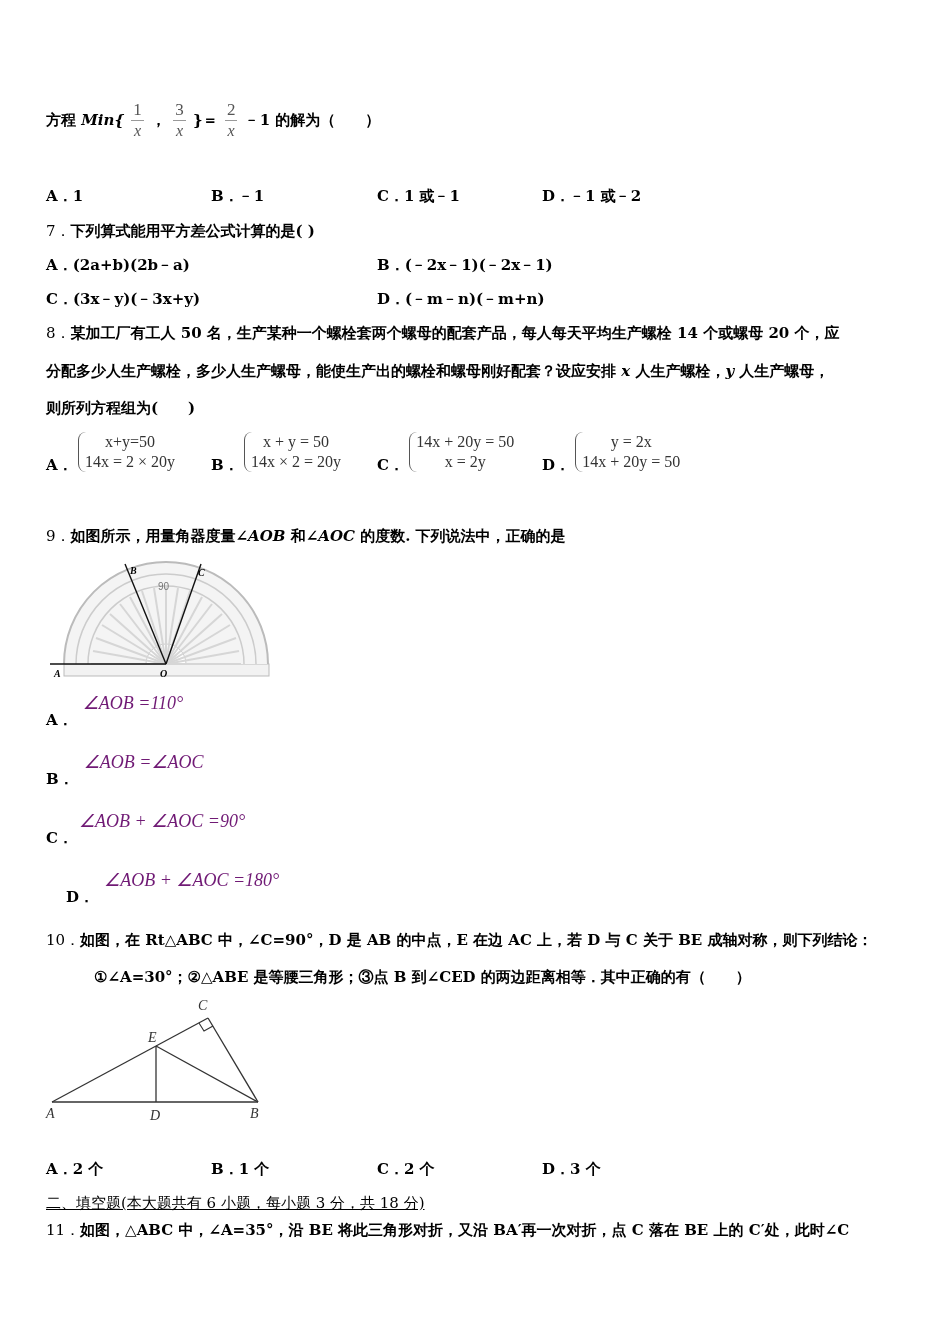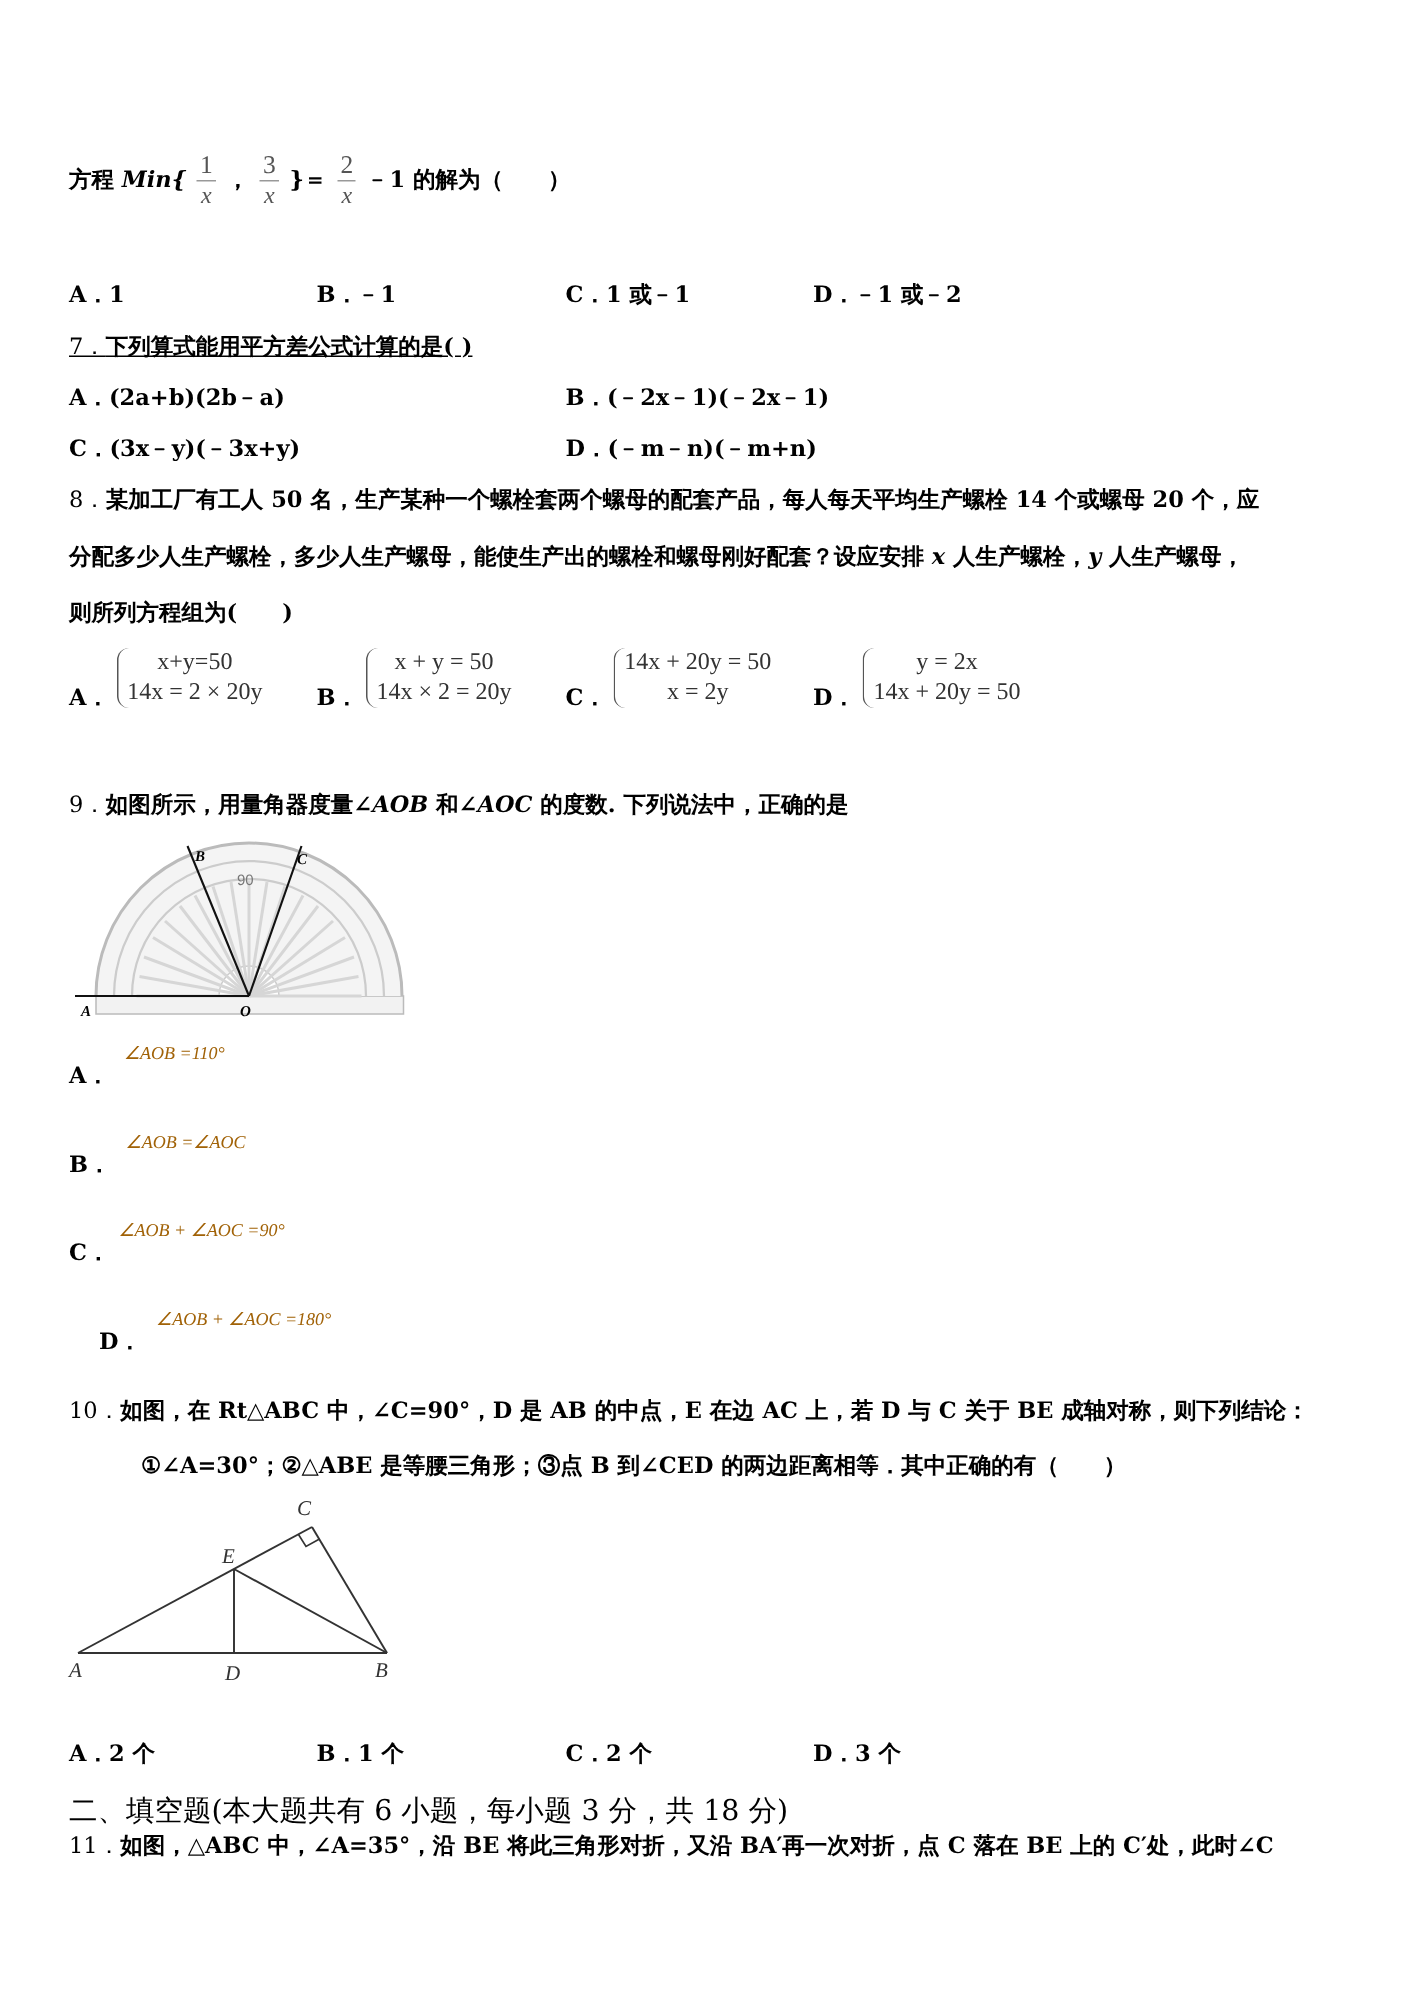--- a/index.html
+++ b/index.html
@@ -11,22 +11,22 @@
   .it { font-style:italic; }
   .frac { display:inline-block; vertical-align:middle; text-align:center; font-weight:normal;
           color:#555; font-family:"Liberation Serif",serif; margin:0 2px; }
   .frac .n { display:block; font-size:17px; line-height:20px; padding:0 2px; border-bottom:1px solid #999; }
   .frac .d { display:block; font-size:16px; line-height:20px; font-style:italic; }
   .opt { font-size:15px; font-weight:bold; white-space:nowrap; }
   .sys { display:inline-block; vertical-align:middle; font-weight:normal; font-family:"Liberation Serif",serif;
          font-size:16px; color:#333; line-height:20px; border-left:1px solid #555; border-radius:8px 0 0 8px;
          padding-left:6px; }
   .sys span { display:block; text-align:center; }
-  .mathopt { font-family:"Liberation Serif",serif; font-weight:normal; font-style:italic; font-size:12px; color:#a16207; }
-  .section { font-size:19px; font-weight:normal; }
+  .mathopt { font-family:"Liberation Serif",serif; font-weight:normal; font-style:italic; font-size:18px; color:#701a75; }
+  .section { font-size:15px; font-weight:normal;text-decoration:underline; }
 </style>
 </head>
 <body>
 
 <div class="abs line" style="left:46px;top:100px;">
   <span>方程</span>
   <span class="it">Min{</span>
   <span class="frac">
     <span class="n">1</span>
     <span class="d">x</span>
@@ -42,21 +42,21 @@
     <span class="d">x</span>
   </span>
   <span>﹣1 的解为（　　）</span>
 </div>
 
 <div class="abs opt" style="left:46px;top:187px;"><span>A．</span><span>1</span></div>
 <div class="abs opt" style="left:211px;top:187px;"><span>B．</span><span>﹣1</span></div>
 <div class="abs opt" style="left:377px;top:187px;"><span>C．</span><span>1 或﹣1</span></div>
 <div class="abs opt" style="left:542px;top:187px;"><span>D．</span><span>﹣1 或﹣2</span></div>
 
-<div class="abs line" style="left:46px;top:221px;text-decoration:underline;">
+<div class="abs line" style="left:46px;top:221px;">
   <span class="num">7．</span><span>下列算式能用平方差公式计算的是(   )</span>
 </div>
 <div class="abs opt" style="left:46px;top:256px;"><span>A．</span><span>(2a+b)(2b﹣a)</span></div>
 <div class="abs opt" style="left:377px;top:256px;"><span>B．</span><span>(﹣2x﹣1)(﹣2x﹣1)</span></div>
 <div class="abs opt" style="left:46px;top:290px;"><span>C．</span><span>(3x﹣y)(﹣3x+y)</span></div>
 <div class="abs opt" style="left:377px;top:290px;"><span>D．</span><span>(﹣m﹣n)(﹣m+n)</span></div>
 
 <div class="abs line" style="left:46px;top:323px;">
   <span class="num">8．</span><span>某加工厂有工人 50 名，生产某种一个螺栓套两个螺母的配套产品，每人每天平均生产螺栓 14 个或螺母 20 个，应</span>
 </div>

